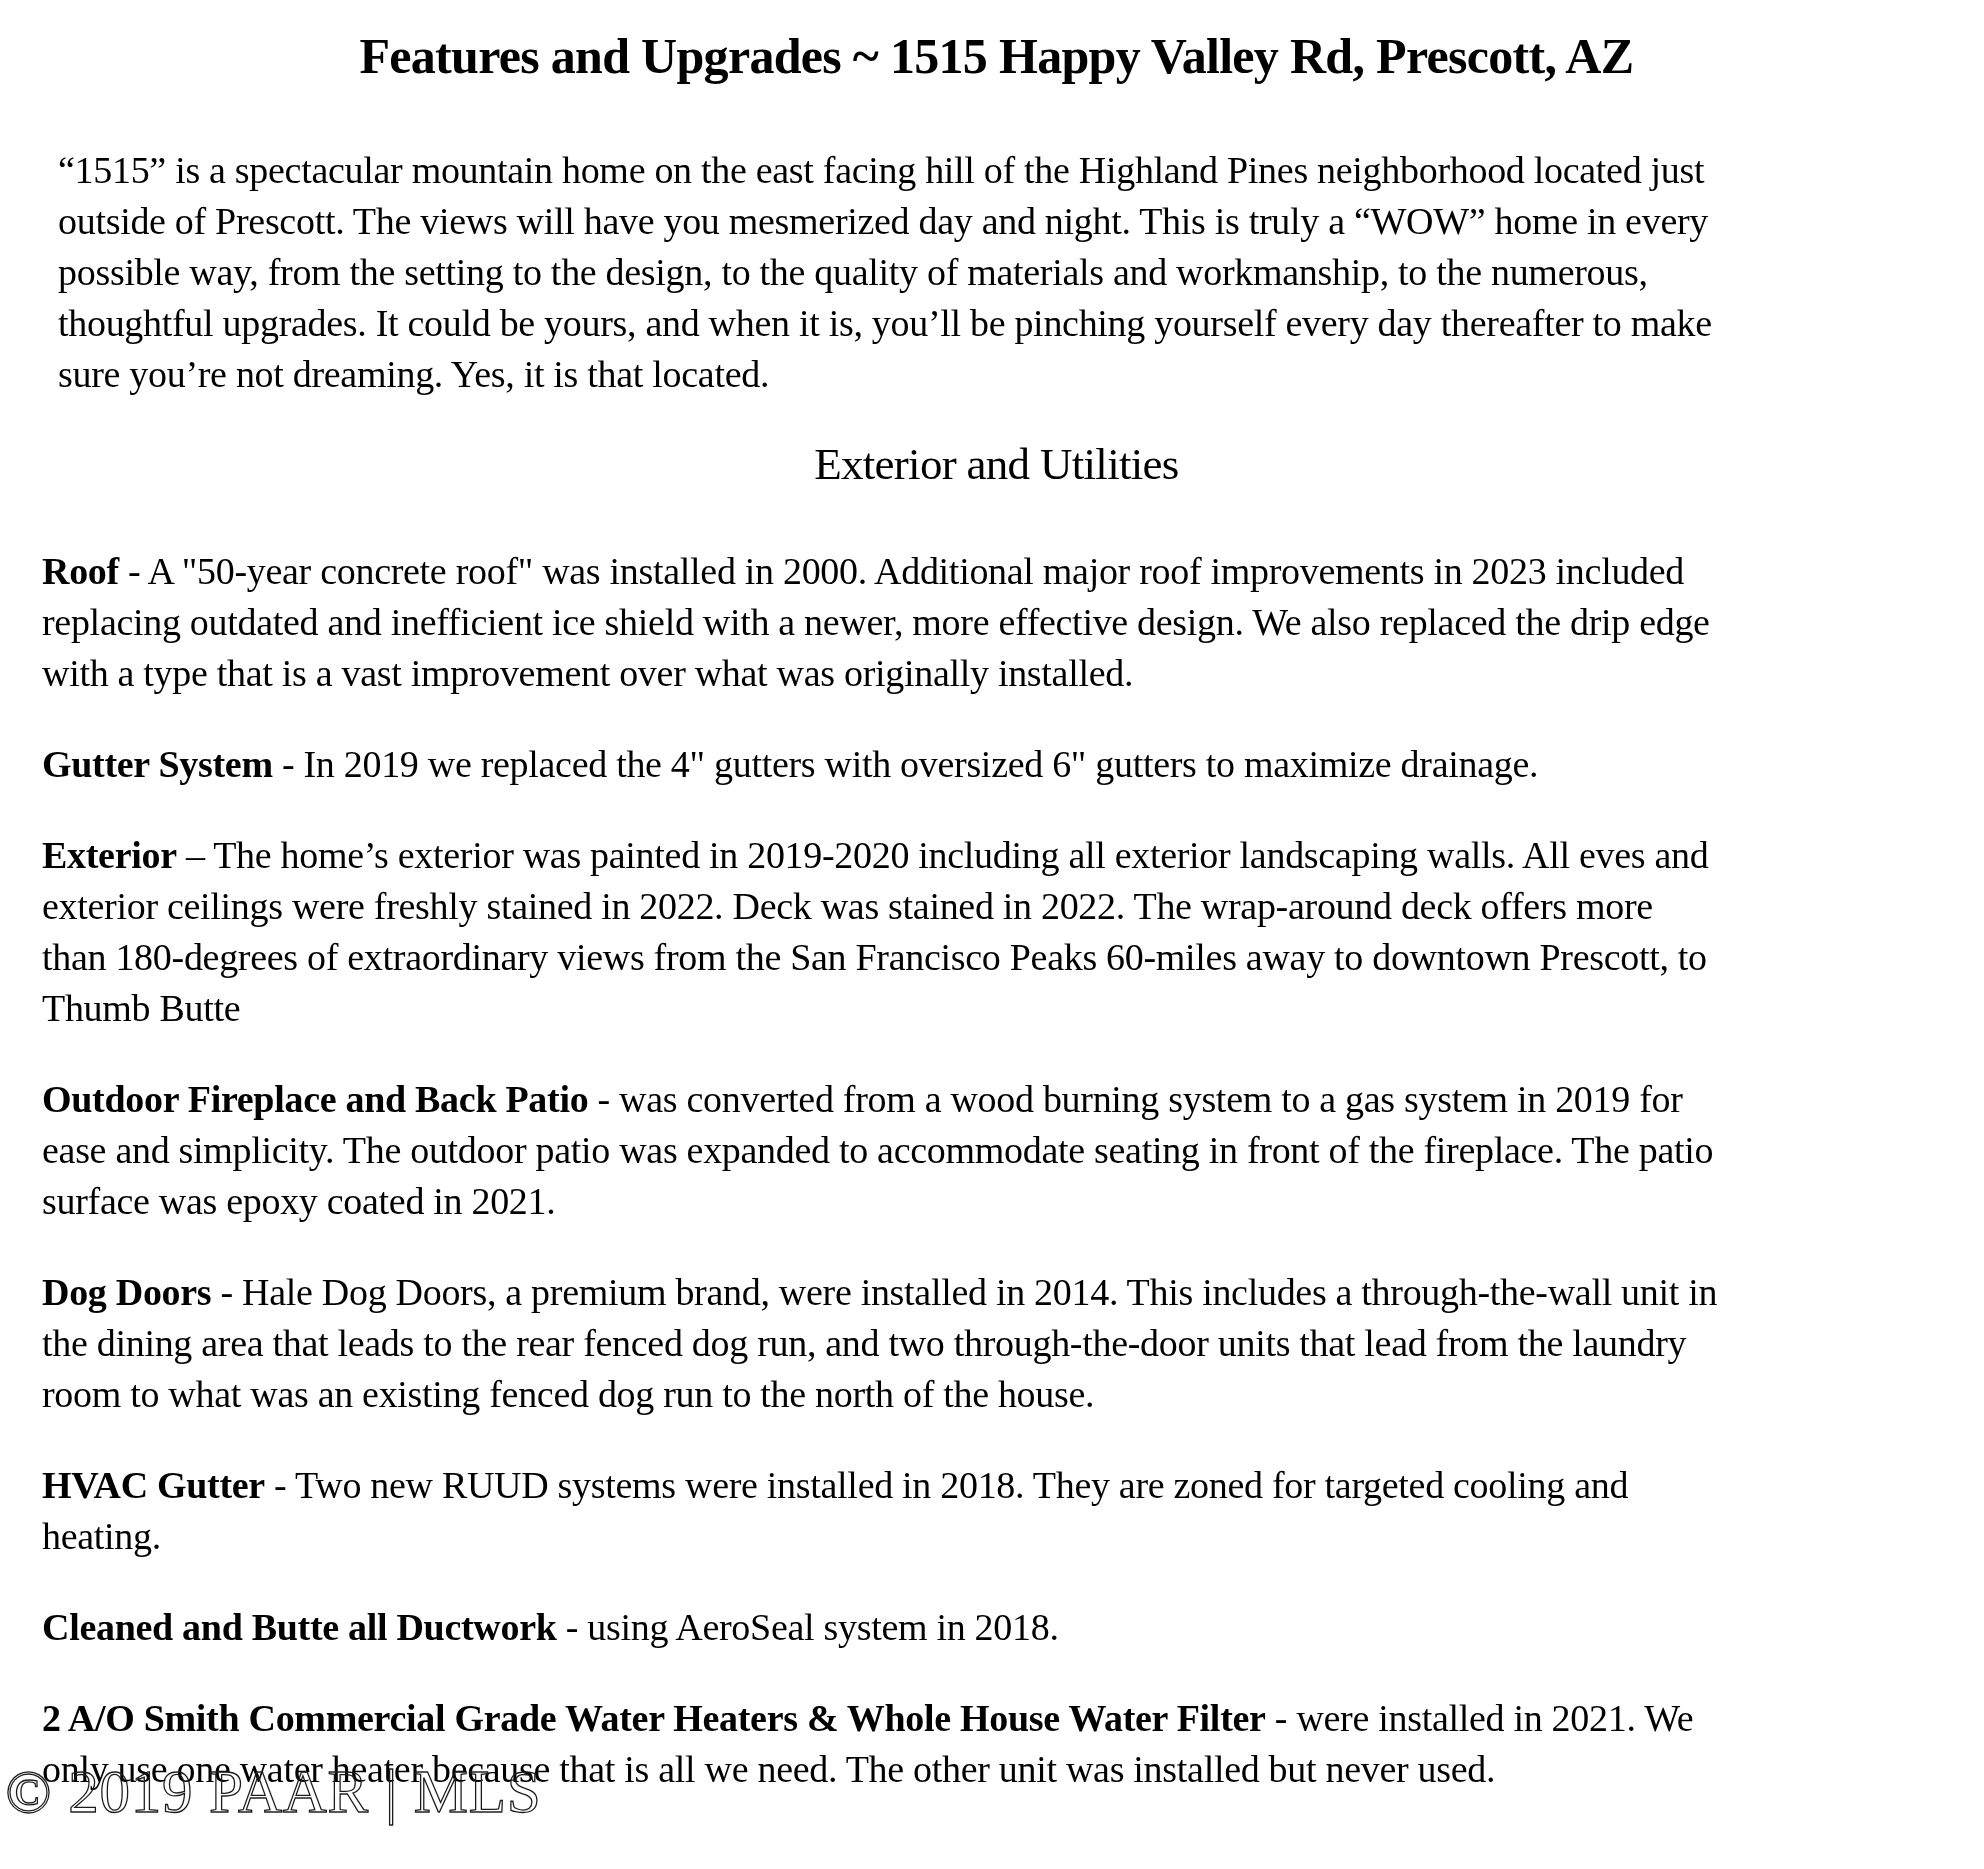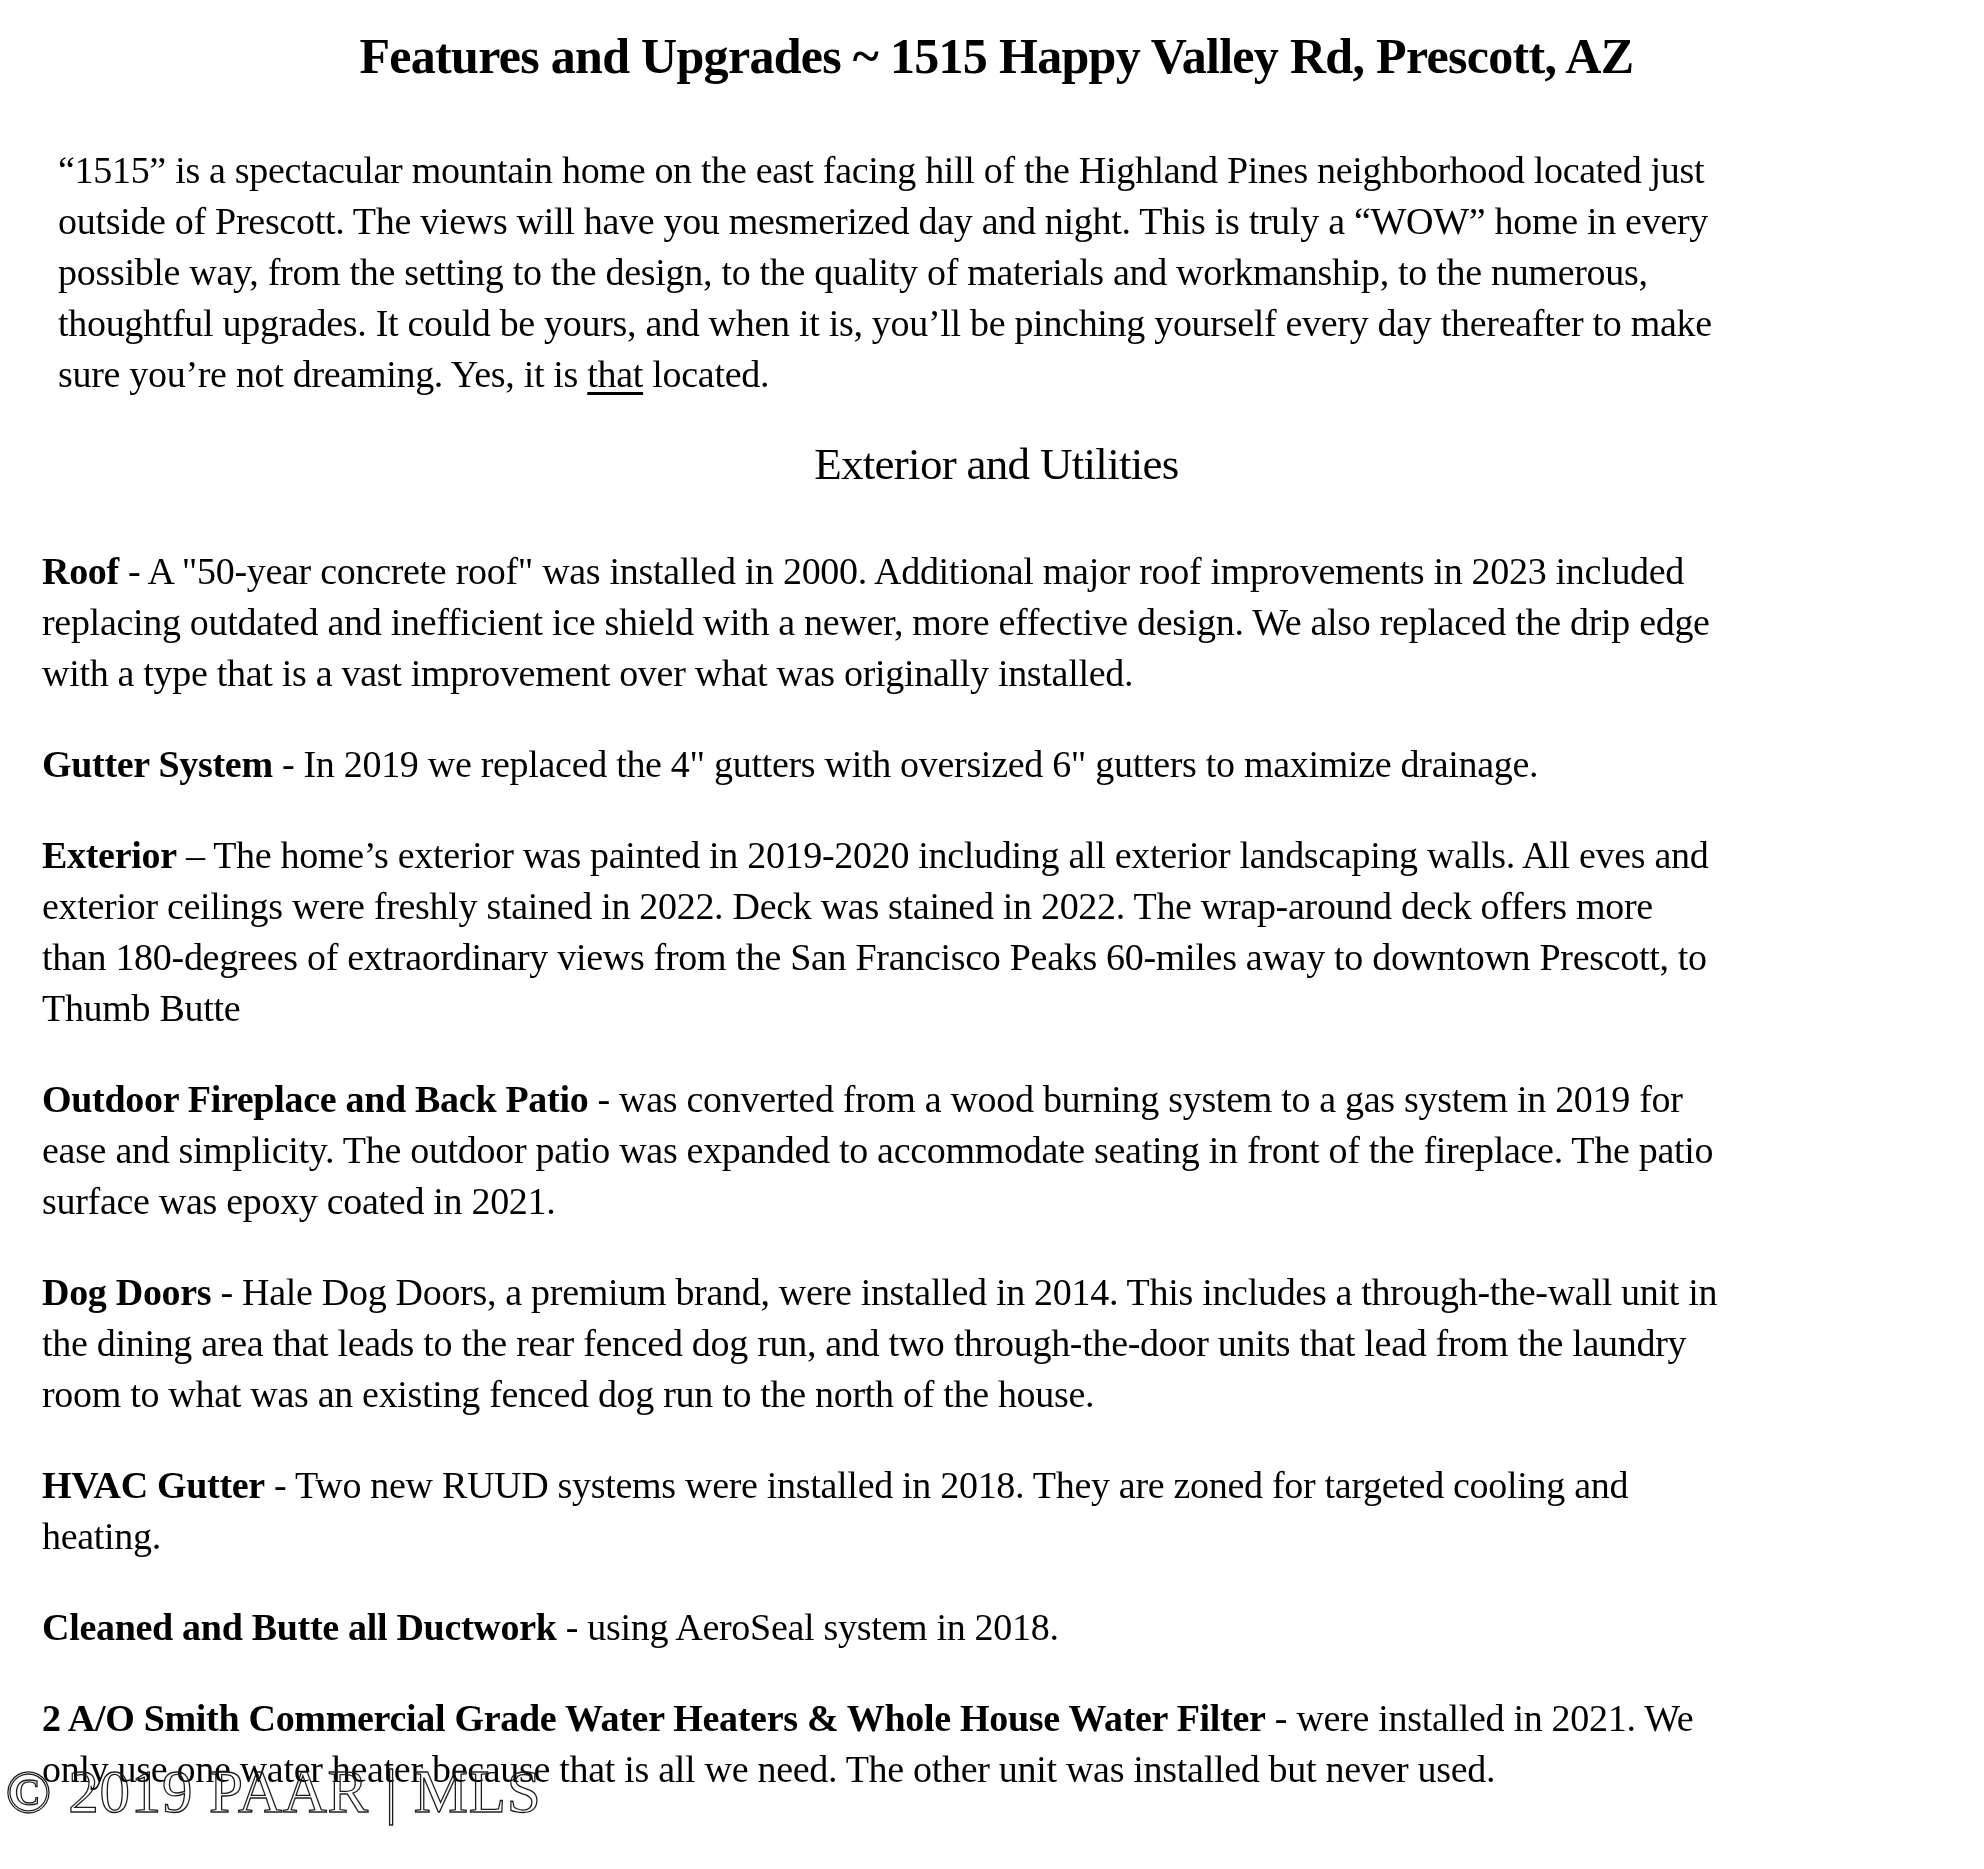--- a/index.html
+++ b/index.html
@@ -32,21 +32,20 @@
     text-align: center;
     margin: 0 0 56px 0;
     letter-spacing: -0.7px;
     white-space: nowrap;
   }
   .intro {
     margin: 16px;
     white-space: pre-line;
   }
   .underlined {
-    text-decoration: underline;
     text-decoration-thickness: 2.6px;
     text-underline-offset: 5.3px;
   }
   .section-heading {
     font-size: 45px;
     line-height: 56px;
     font-weight: normal;
     text-align: center;
     margin: 36px 0 54px 0;
     letter-spacing: -0.7px;

